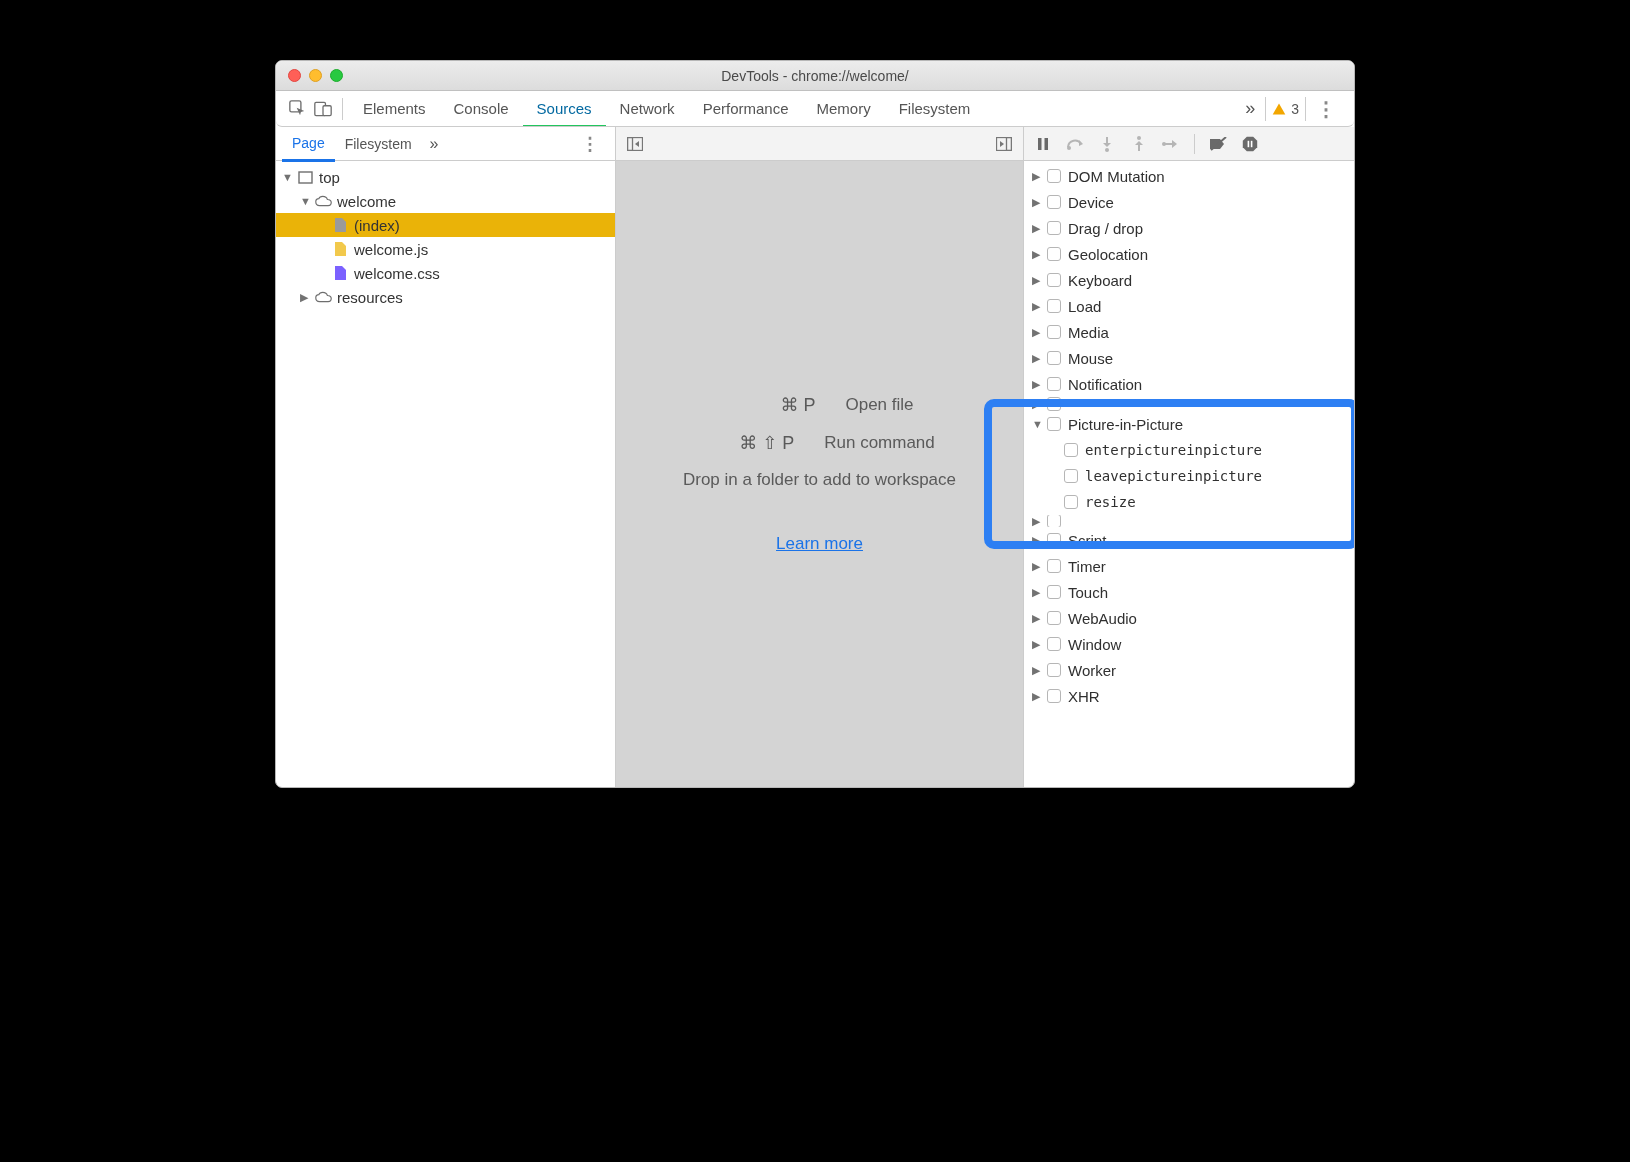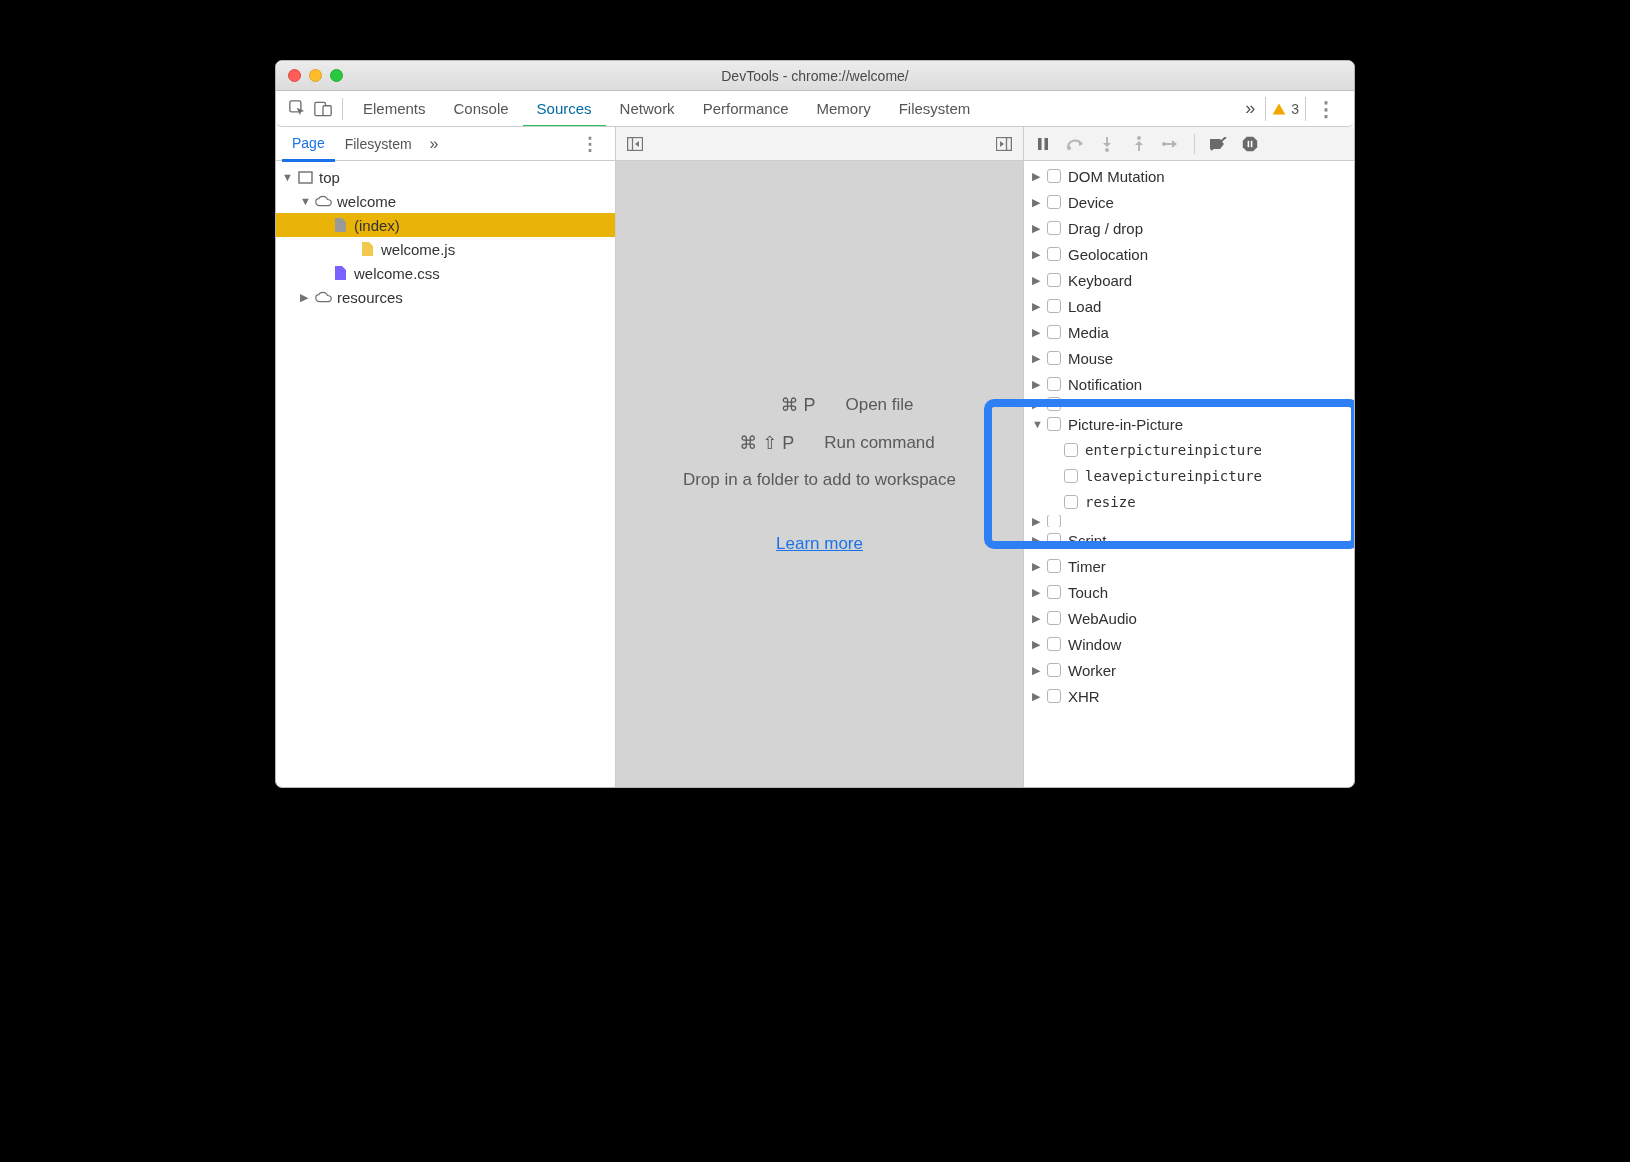--- a/index.html
+++ b/index.html
@@ -132,21 +132,21 @@
           <span>welcome</span>
         </div>
         <div class="trow selected" style="padding-left:56px">
           <span class="ticon">
               <svg width="13" height="16" viewBox="0 0 13 16">
                 <path d="M1 1 H8 L12 5 V15 H1 Z" fill="#9a9a9a"></path>
               </svg>
             </span>
           <span>(index)</span>
         </div>
-        <div class="trow" style="padding-left:83px">
+        <div class="trow" style="padding-left:56px">
           <span class="ticon">
               <svg width="13" height="16" viewBox="0 0 13 16">
                 <path d="M1 1 H8 L12 5 V15 H1 Z" fill="#f2c94c"></path>
               </svg>
             </span>
           <span>welcome.js</span>
         </div>
         <div class="trow" style="padding-left:56px">
           <span class="ticon">
               <svg width="13" height="16" viewBox="0 0 13 16">

